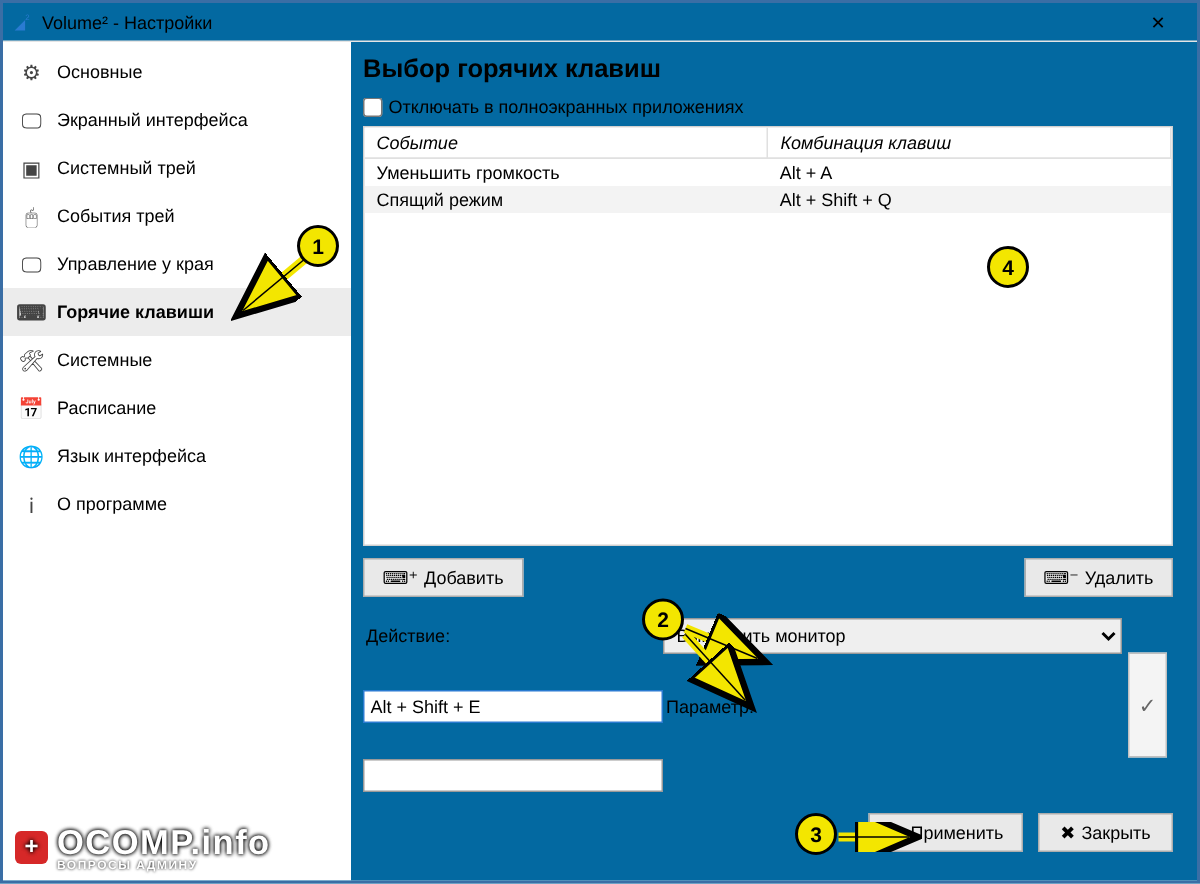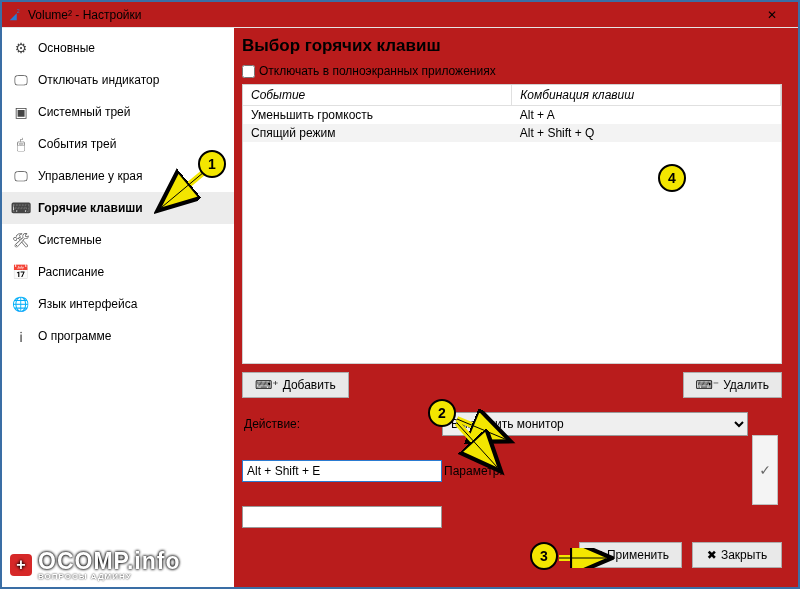--- a/index.html
+++ b/index.html
@@ -1,18 +1,18 @@
 <!DOCTYPE html>
 <html><head>
 <meta charset="utf-8">
 <style>
 * { box-sizing: border-box; margin: 0; padding: 0; }
 body { font-family: "Segoe UI", Tahoma, sans-serif; font-size: 12px; background: #fff; color: #000; }
 .outer-frame { width: 800px; height: 589px; border: 2px solid #3a6ea5; position: relative; background: #fff; }
-.window { width: 100%; height: 100%; background: #b91c1c; display: flex; flex-direction: column; }
+.window { width: 100%; height: 100%; background: #0369a1; display: flex; flex-direction: column; }
 .titlebar { height: 26px; display: flex; align-items: center; padding: 0 6px; border-bottom: 1px solid #e5e5e5; }
 .titlebar .app-icon { width: 14px; height: 14px; margin-right: 6px; }
 .titlebar .title { flex: 1; font-size: 12px; }
 .titlebar .close-btn { width: 40px; height: 100%; display: flex; align-items: center; justify-content: center; font-size: 12px; cursor: pointer; }
 
 .body { flex: 1; display: flex; overflow: hidden; }
 .sidebar { width: 232px; background: #fff; padding-top: 4px; }
 .sidebar-item { display: flex; align-items: center; height: 32px; padding: 0 10px; cursor: pointer; gap: 8px; }
 .sidebar-item.active { background: #ececec; font-weight: bold; }
 .sidebar-item .icon { width: 18px; height: 18px; display: flex; align-items: center; justify-content: center; font-size: 14px; color: #444; }
@@ -65,21 +65,21 @@
   </div>
 
   <div class="body">
     <div class="sidebar">
       <div class="sidebar-item">
         <span class="icon">⚙</span>
         <span>Основные</span>
       </div>
       <div class="sidebar-item">
         <span class="icon">🖵</span>
-        <span>Отключать индикатор</span>
+        <span>Экранный интерфейса</span>
       </div>
       <div class="sidebar-item">
         <span class="icon">▣</span>
         <span>Системный трей</span>
       </div>
       <div class="sidebar-item">
         <span class="icon">🖱</span>
         <span>События трей</span>
       </div>
       <div class="sidebar-item">

